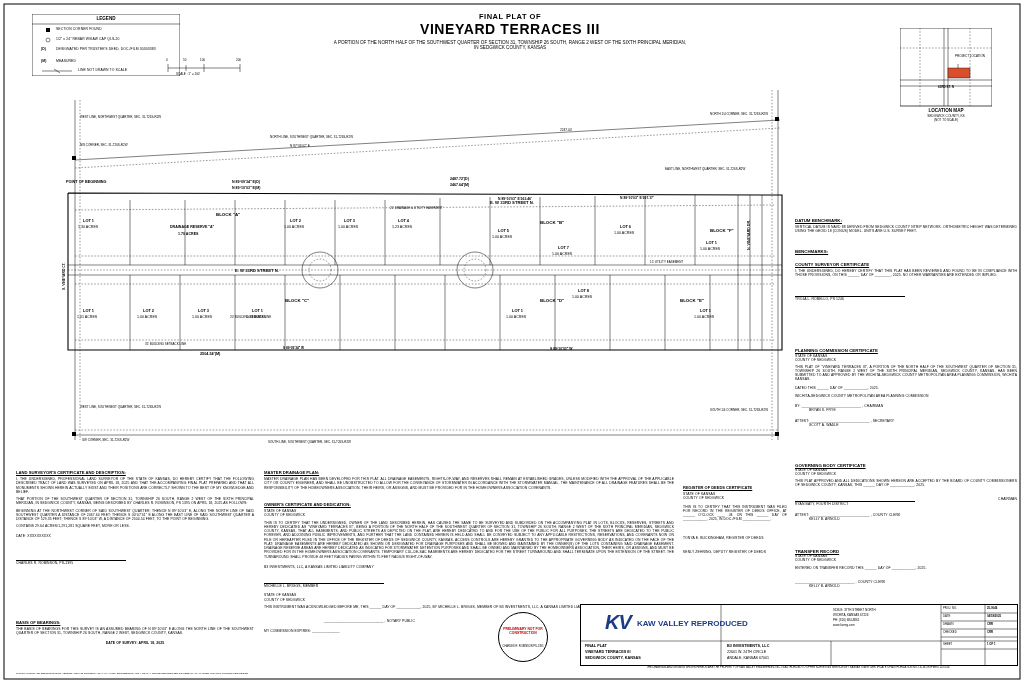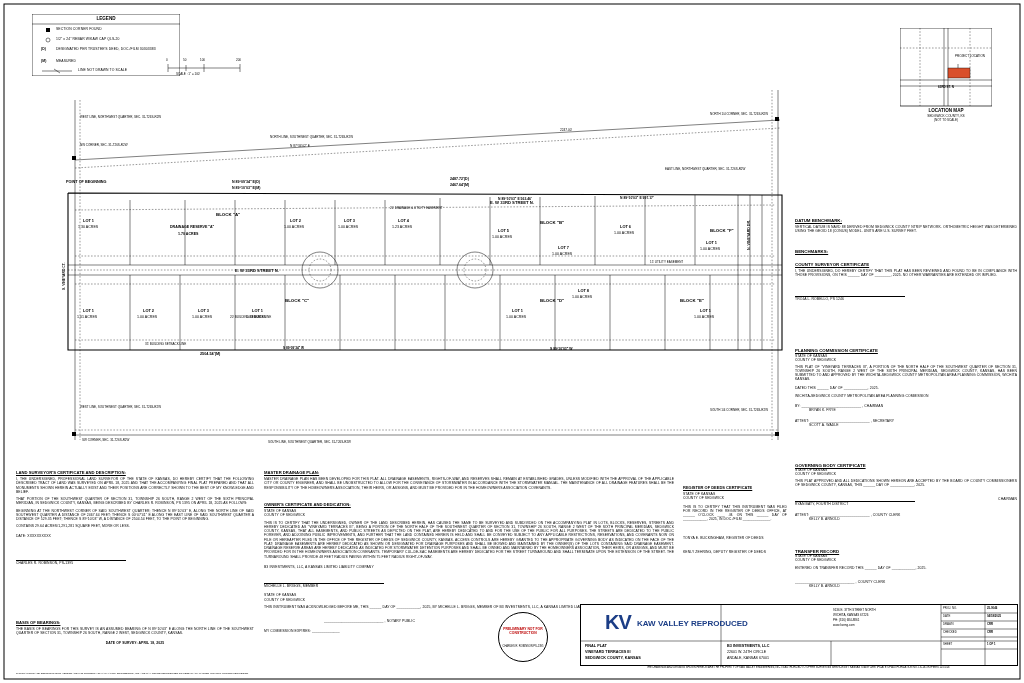--- a/index.html
+++ b/index.html
@@ -54,20 +54,26 @@
     <div class="abs b" style="left:0;top:2px;width:148px;text-align:center;font-size:4.6px;">LEGEND</div>
     <div class="abs t" style="left:24px;top:13px;">SECTION CORNER FOUND</div>
     <div class="abs t" style="left:24px;top:23px;">1/2" x 24" REBAR W/KAW CAP QLS-20</div>
     <div class="abs t b" style="left:9px;top:33px;">(D)</div>
     <div class="abs t" style="left:24px;top:33px;width:118px;">DESIGNATED PER TRUSTEE'S DEED, DOC./FILM 30303383</div>
     <div class="abs t b" style="left:9px;top:45px;">(M)</div>
     <div class="abs t" style="left:24px;top:45px;">MEASURED</div>
     <div class="abs t" style="left:46px;top:54px;">LINE NOT DRAWN TO SCALE</div>
   </div>
 
+  <div class="abs ctr" style="left:280px;top:12px;width:460px;">
+    <div id="title-final">FINAL PLAT OF</div>
+    <div id="title-main">VINEYARD TERRACES III</div>
+    <div id="title-sub" style="margin-top:3px">A PORTION OF THE NORTH HALF OF THE SOUTHWEST QUARTER OF SECTION 31, TOWNSHIP 26 SOUTH, RANGE 2 WEST OF THE SIXTH PRINCIPAL MERIDIAN,</div>
+    <div id="title-sub">IN SEDGWICK COUNTY, KANSAS</div>
+  </div>
 
   <div class="abs" style="left:900px;top:28px;width:92px;height:92px;">
     <svg width="92" height="92">
       <rect x="0" y="0" width="92" height="78" class="ln" stroke-width=".7"></rect>
       <line x1="0" y1="52" x2="92" y2="52" class="lnt"></line>
       <line x1="0" y1="58" x2="92" y2="58" class="lnt"></line>
       <line x1="44" y1="0" x2="44" y2="78" class="lnt"></line>
       <line x1="48" y1="0" x2="48" y2="78" class="lnt"></line>
       <line x1="0" y1="20" x2="92" y2="20" class="lndd"></line>
       <line x1="20" y1="0" x2="20" y2="78" class="lndd"></line>
@@ -350,21 +356,21 @@
       <line x1="250" y1="36" x2="250" y2="60" class="lnt"></line>
       <line x1="360" y1="0" x2="360" y2="60" class="lnt"></line>
       <line x1="360" y1="8" x2="436" y2="8" class="lnt"></line>
       <line x1="360" y1="16" x2="436" y2="16" class="lnt"></line>
       <line x1="360" y1="24" x2="436" y2="24" class="lnt"></line>
       <line x1="360" y1="32" x2="436" y2="32" class="lnt"></line>
       <line x1="360" y1="44" x2="436" y2="44" class="lnt"></line>
       <line x1="404" y1="0" x2="404" y2="60" class="lnt"></line>
     </svg>
 
-    <div class="abs b kv-blue" style="left:24px;top:6px;font-size:20px;letter-spacing:-1px;"><span>KV</span></div>
+    <div class="abs b kv-blue" style="left:24px;top:6px;font-size:20px;letter-spacing:-1px;font-style:italic;"><span>KV</span></div>
     <div class="abs b kv-blue" style="left:56px;top:14px;font-size:8px;">KAW VALLEY REPRODUCED</div>
     <div class="abs" style="left:252px;top:3px;font-size:3px;">9136 E. 37TH STREET NORTH</div>
     <div class="abs" style="left:252px;top:8px;font-size:3px;">WICHITA, KANSAS  67226</div>
     <div class="abs" style="left:252px;top:13px;font-size:3px;">PH: (316) 684-8861</div>
     <div class="abs" style="left:252px;top:18px;font-size:3px;">www.kveng.com</div>
 
     <div class="abs b" style="left:4px;top:39px;font-size:3.8px;">FINAL PLAT</div>
     <div class="abs b" style="left:4px;top:45px;font-size:3.8px;">VINEYARD TERRACES III</div>
     <div class="abs b" style="left:4px;top:51px;font-size:3.8px;">SEDGWICK COUNTY, KANSAS</div>
 

